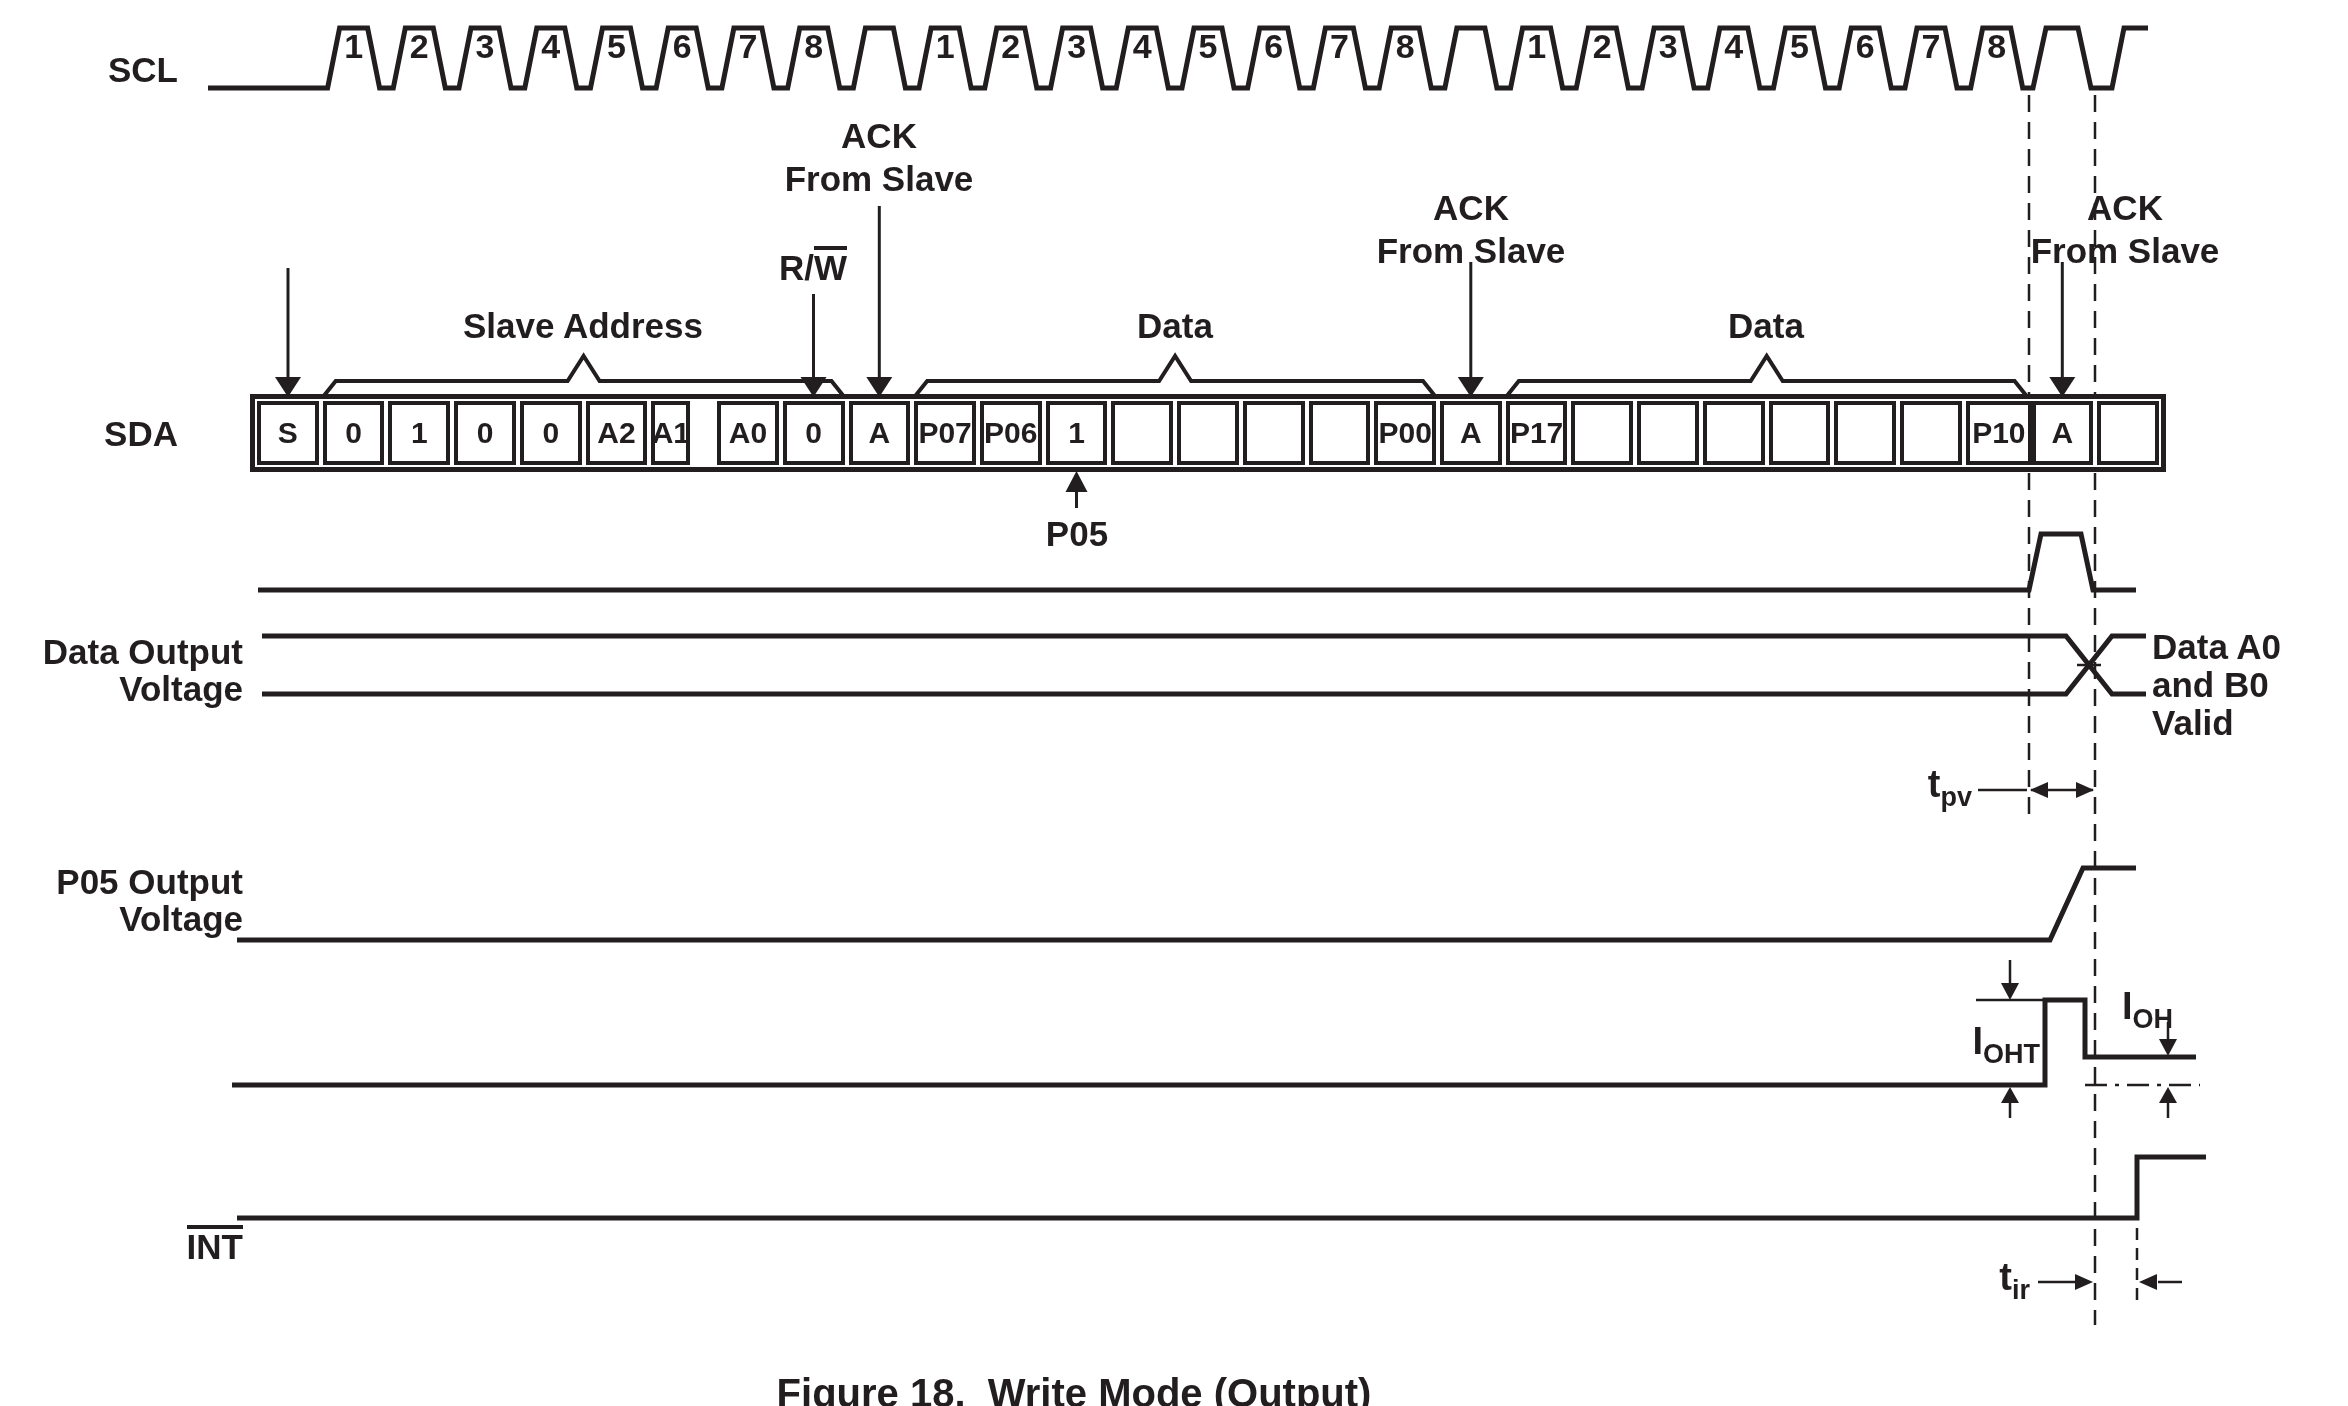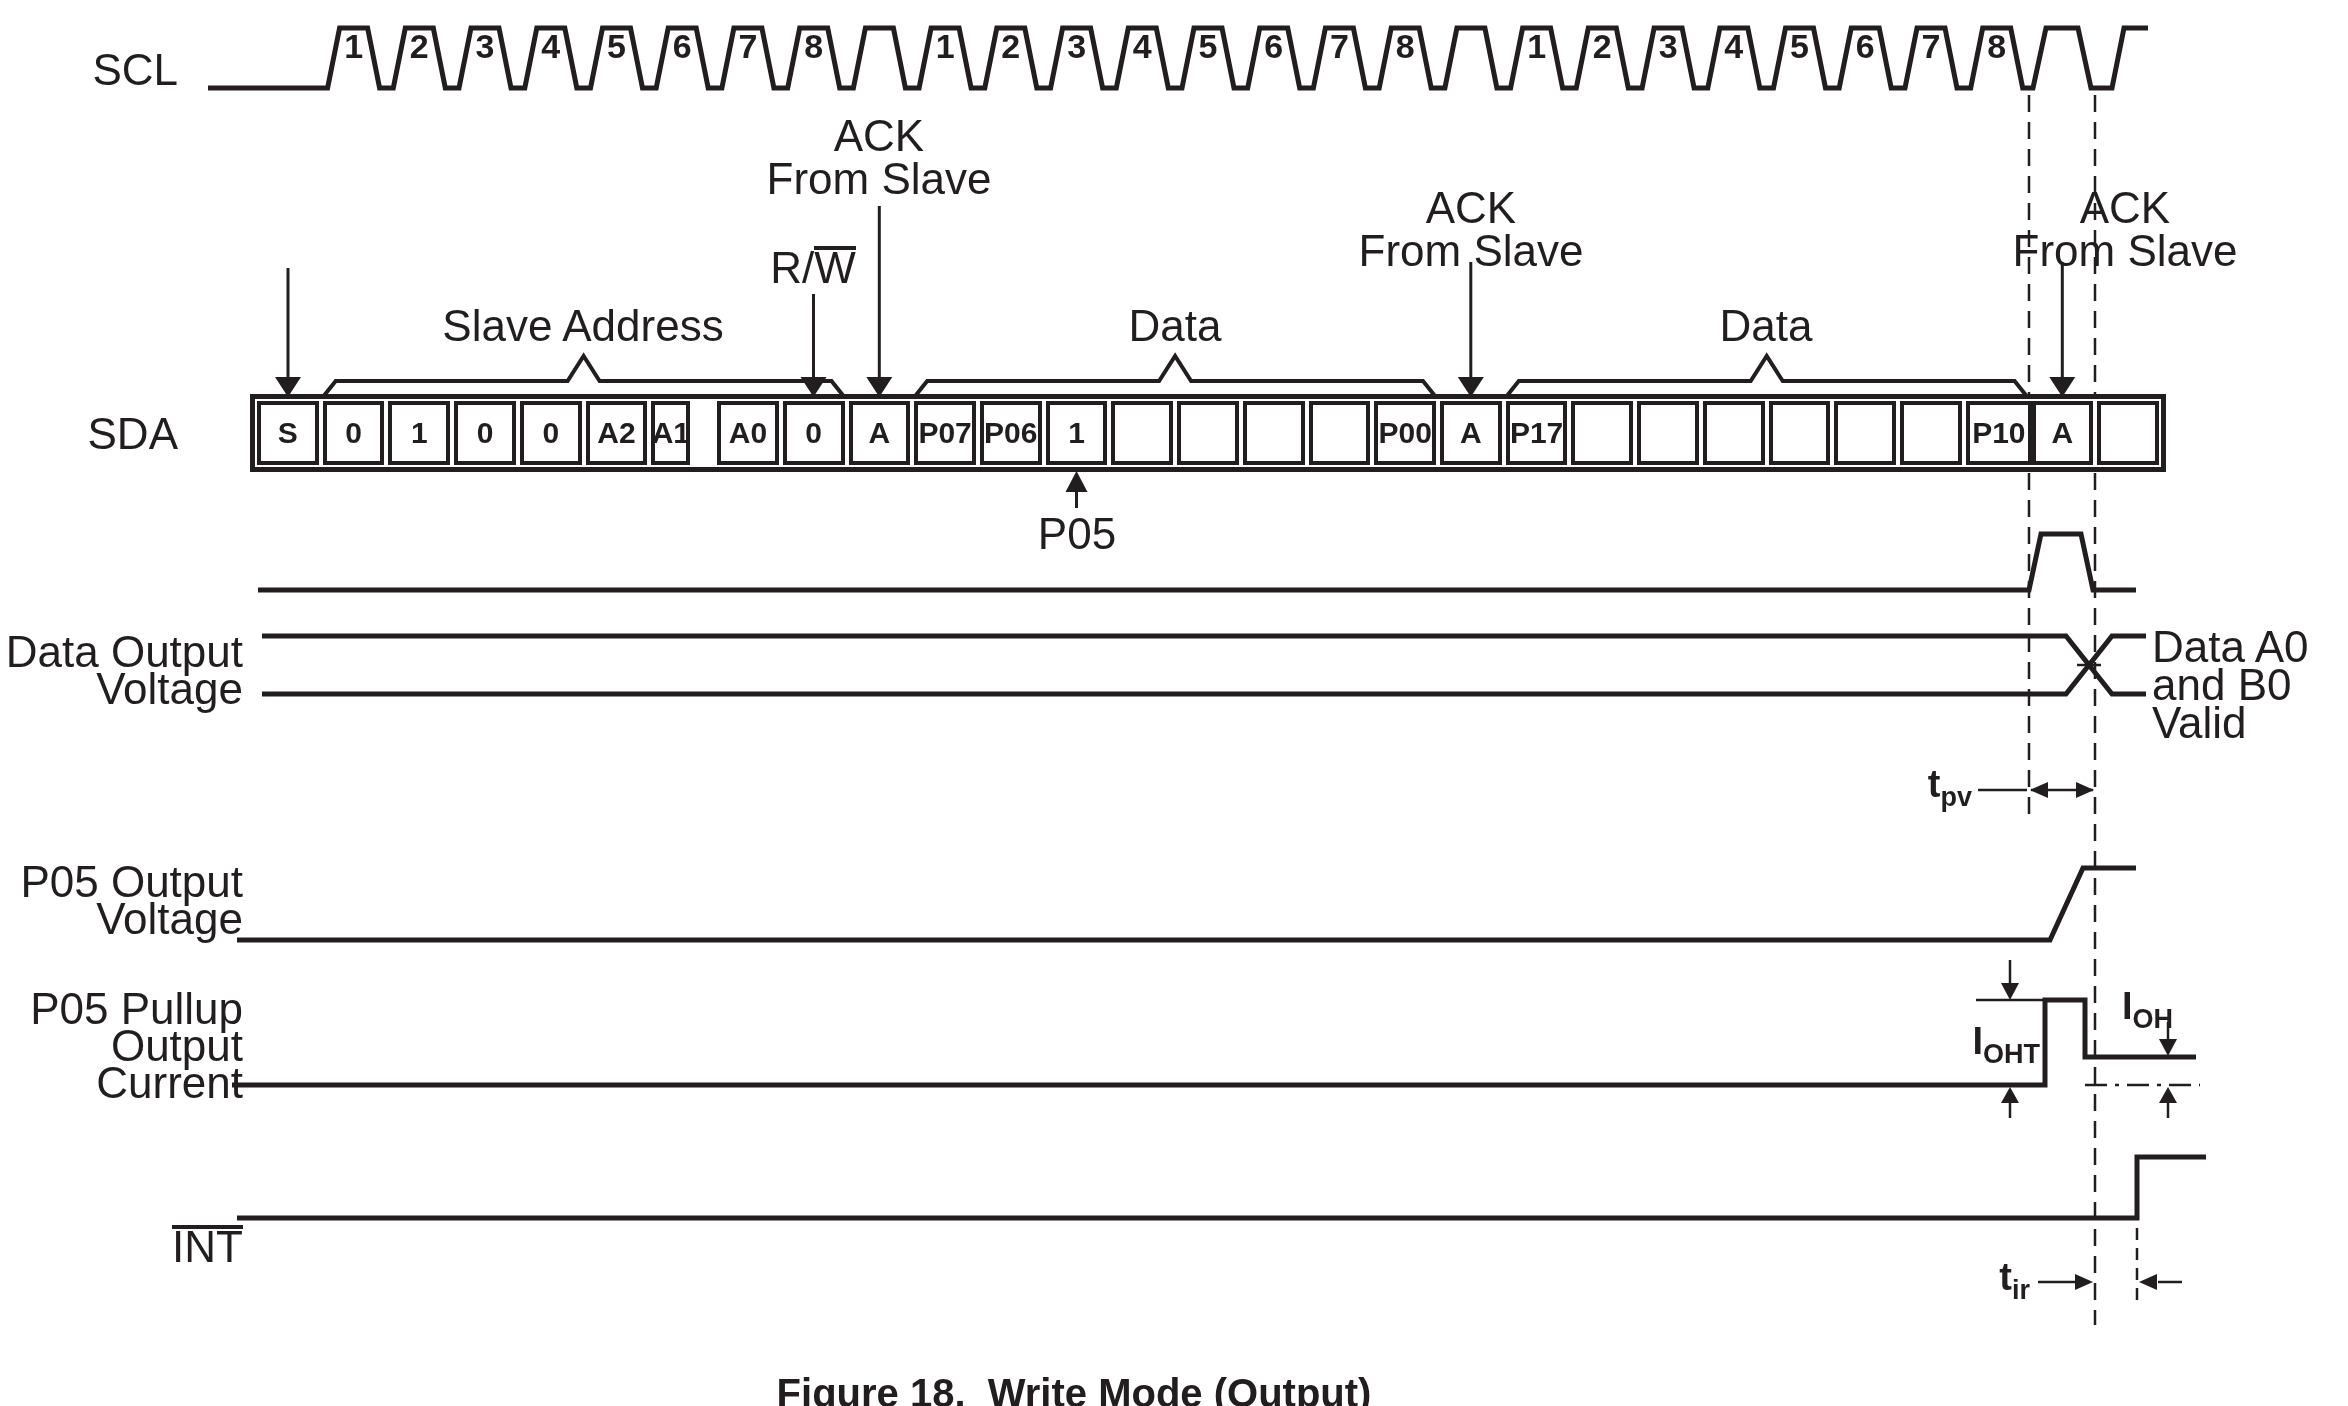--- a/index.html
+++ b/index.html
@@ -1,21 +1,21 @@
 <!DOCTYPE html>
 <html><head>
 <meta charset="utf-8">
 <style>
   html,body{margin:0;padding:0;background:#ffffff;}
   #canvas{
     position:relative;width:2348px;height:1406px;background:#ffffff;
     font-family:"Liberation Sans", sans-serif;color:#221e1f;overflow:hidden;
   }
   #wave-svg{position:absolute;left:0;top:0;}
-  .lbl{position:absolute;font-weight:normal;font-size:44px;line-height:43px;white-space:nowrap;}
+  .lbl{position:absolute;font-weight:bold;font-size:35px;line-height:43px;white-space:nowrap;}
   .r{text-align:right;}
   .c{text-align:center;white-space:normal;}
   .rowlbl{line-height:37px;}
   #sda-row{
     position:absolute;left:250px;top:394px;width:1916px;height:78px;
     border:5px solid #221e1f;background:#ffffff;box-sizing:border-box;
   }
   .bit-cell{
     position:absolute;top:2px;height:64px;border:4px solid #221e1f;background:#ffffff;
     box-sizing:border-box;display:flex;align-items:center;justify-content:center;
@@ -205,25 +205,20 @@
   <div class="lbl c" style="left:977px;top:512px;width:200px;">P05</div>
 
   <div class="lbl r rowlbl" style="left:0px;top:633px;width:243px;">
     <div>Data Output</div>
     <div>Voltage</div>
   </div>
   <div class="lbl r rowlbl" style="left:0px;top:863px;width:243px;">
     <div>P05 Output</div>
     <div>Voltage</div>
   </div>
-  <div class="lbl r rowlbl" style="left:0px;top:990px;width:243px;">
-    <div>P05 Pullup</div>
-    <div>Output</div>
-    <div>Current</div>
-  </div>
   <div class="lbl r" style="left:0px;top:1225px;width:243px;"><span class="ovl">INT</span></div>
 
   <div class="lbl" style="left:2152px;top:628px;line-height:38px;">
     <div>Data A0</div>
     <div>and B0</div>
     <div>Valid</div>
   </div>
 
   <div class="tlabel" style="left:1822px;top:763px;width:150px;text-align:right;"><span class="base">t</span><span class="sub">pv</span></div>
   <div class="tlabel" style="left:1890px;top:1020px;width:150px;text-align:right;"><span class="base">I</span><span class="sub">OHT</span></div>

